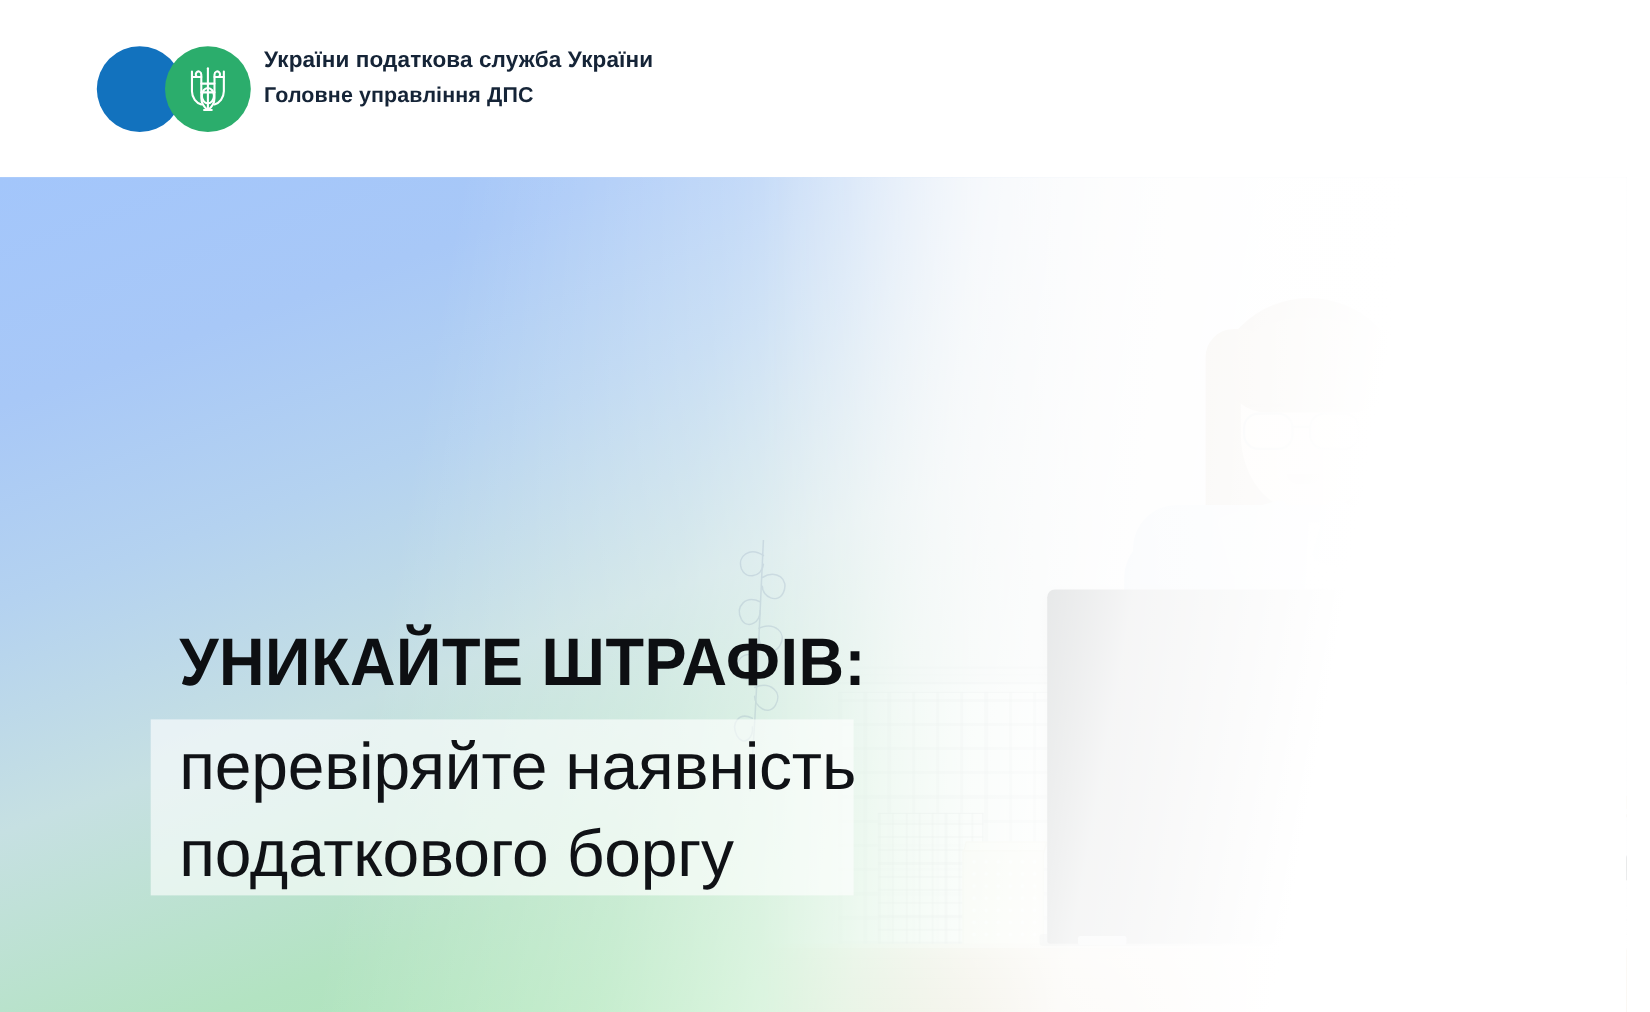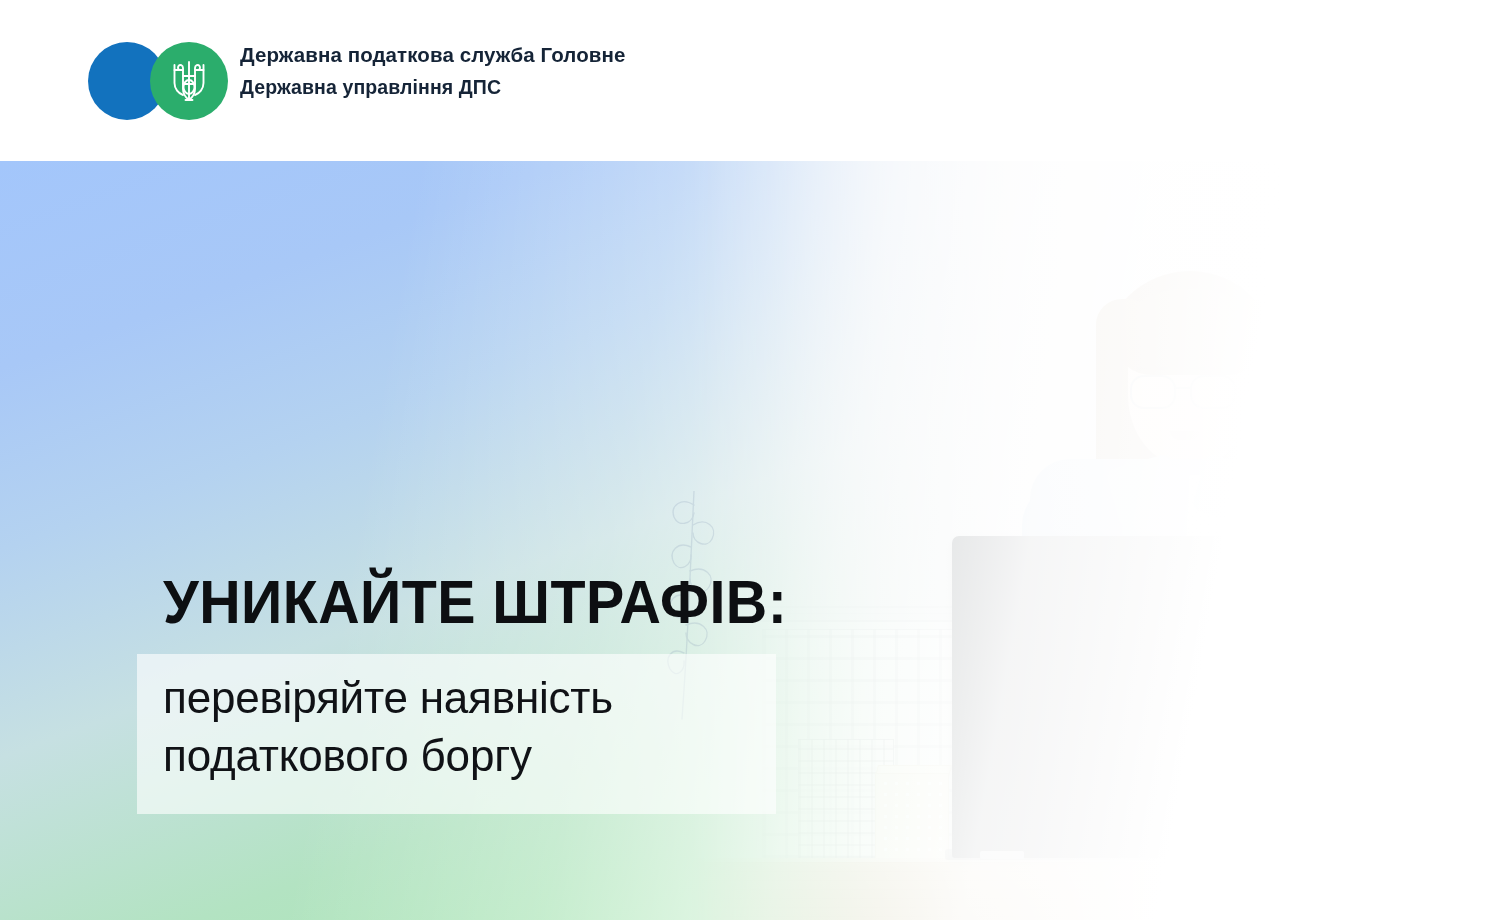--- a/index.html
+++ b/index.html
@@ -227,22 +227,22 @@
     position:absolute; left:163px; top:411px;
     font-size:61px; font-weight:bold; color:#0d0f12;
     letter-spacing:.5px; line-height:1; white-space:nowrap;
     transform:scaleX(.94); transform-origin:left center;
   }
   .subtitle-panel {
     position:absolute; left:137px; top:493px; width:639px; height:160px;
     background:rgba(255,255,255,.62);
   }
   .subtitle {
-    position:absolute; left:163px; top:508px; width:620px;
-    font-size:44px; font-weight:normal; color:#101216;
+    position:absolute; left:163px; top:496px; width:620px;
+    font-size:60px; font-weight:normal; color:#101216;
     line-height:1.32; letter-spacing:-.2px;
   }
 </style>
 </head>
 <body>
 
 <div class="poster">
 
   <div class="header-band">
 
@@ -260,22 +260,22 @@
           <path d="M15 28 L27 28"></path>
           <path d="M6.5 14 L15 14"></path>
           <path d="M27 14 L35.5 14"></path>
           <ellipse cx="21" cy="31" rx="5.5" ry="7"></ellipse>
           <path d="M17.5 44 L24.5 44"></path>
         </g>
       </svg>
     </div>
 
     <div class="header-text">
-      <div class="org-line-1">Державна податкова служба Головне</div>
-      <div class="org-line-2">Державна управління ДПС</div>
+      <div class="org-line-1">України податкова служба України</div>
+      <div class="org-line-2">Головне управління ДПС</div>
     </div>
 
   </div>
 
   <div class="hero">
 
     <div class="photo">
 
       <div class="wall"></div>
       <div class="wall-lower"></div>

